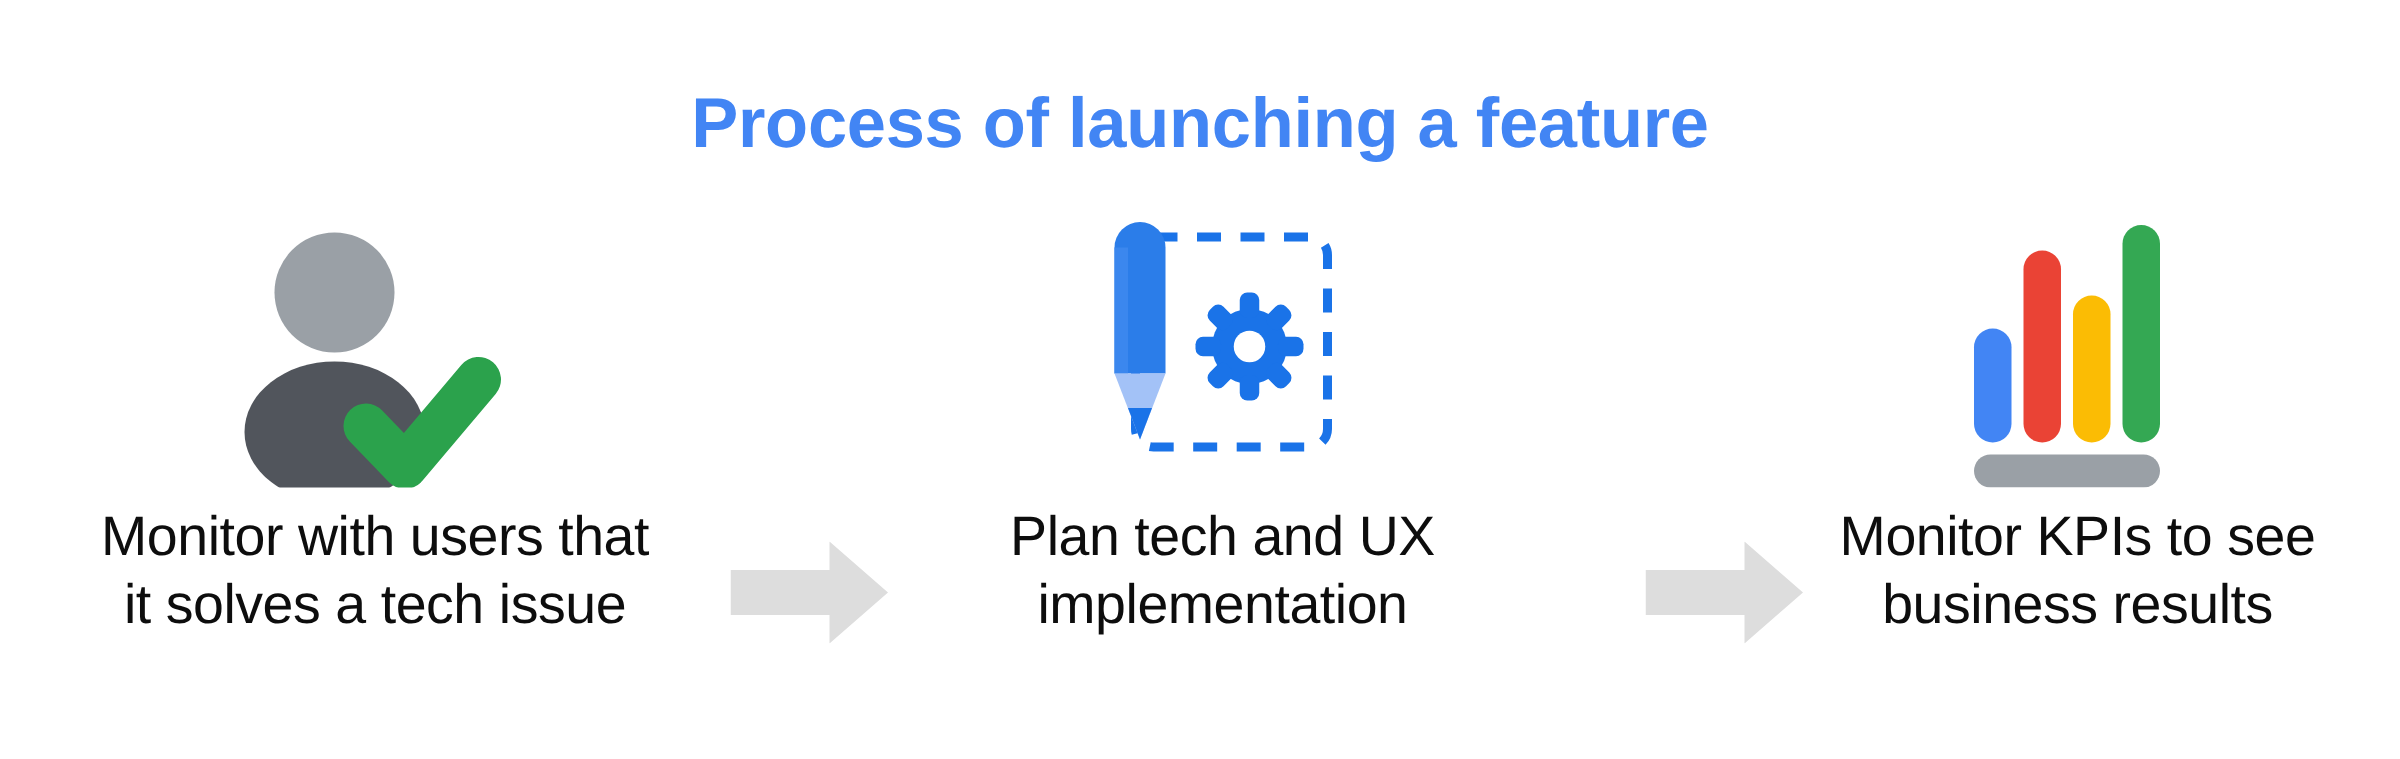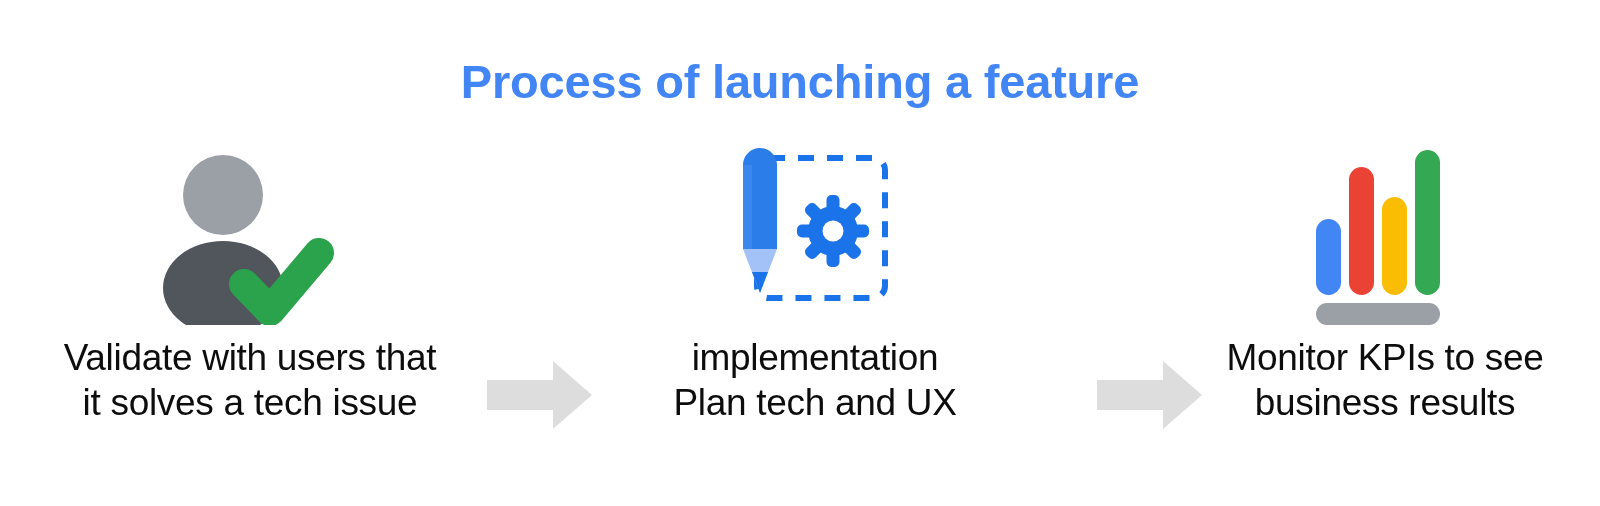--- a/index.html
+++ b/index.html
@@ -108,21 +108,21 @@
 
             <ellipse cx="73" cy="50" rx="40" ry="40" fill="#9AA0A6"></ellipse>
 
             <ellipse cx="73" cy="143" rx="60" ry="47" fill="#51555C"></ellipse>
 
             <path d="M94 139 L120 166 L169 108" fill="none" stroke="#2BA24C" stroke-width="30" stroke-linecap="round" stroke-linejoin="round"></path>
           </svg>
         </div>
       </div>
       <div class="caption">
-        <div>Validate with users that</div>
+        <div>Monitor with users that</div>
         <div>it solves a tech issue</div>
       </div>
     </div>
 
     <div class="arrow arrow-1">
       <svg width="105" height="68" viewBox="0 0 105 68" xmlns="http://www.w3.org/2000/svg">
         <path d="M0 19 H66 V0 L105 34 L66 68 V49 H0 Z" fill="#DDDDDD"></path>
       </svg>
     </div>
 
@@ -153,22 +153,22 @@
             <path d="M8 20 a17 17 0 0 1 34 0 V104 H8 Z" fill="#2B7DE9"></path>
             <rect x="8" y="20" width="9" height="84" fill="#3B87EE"></rect>
 
             <path d="M8 104 H42 L25 148 Z" fill="#A3C2F7"></path>
 
             <path d="M17 127 H33 L25 148 Z" fill="#1A73E8"></path>
           </svg>
         </div>
       </div>
       <div class="caption">
+        <div>Plan tech and UX</div>
         <div>implementation</div>
-        <div>Plan tech and UX</div>
       </div>
     </div>
 
     <div class="arrow arrow-2">
       <svg width="105" height="68" viewBox="0 0 105 68" xmlns="http://www.w3.org/2000/svg">
         <path d="M0 19 H66 V0 L105 34 L66 68 V49 H0 Z" fill="#DDDDDD"></path>
       </svg>
     </div>
 
     <div class="step step-3">

